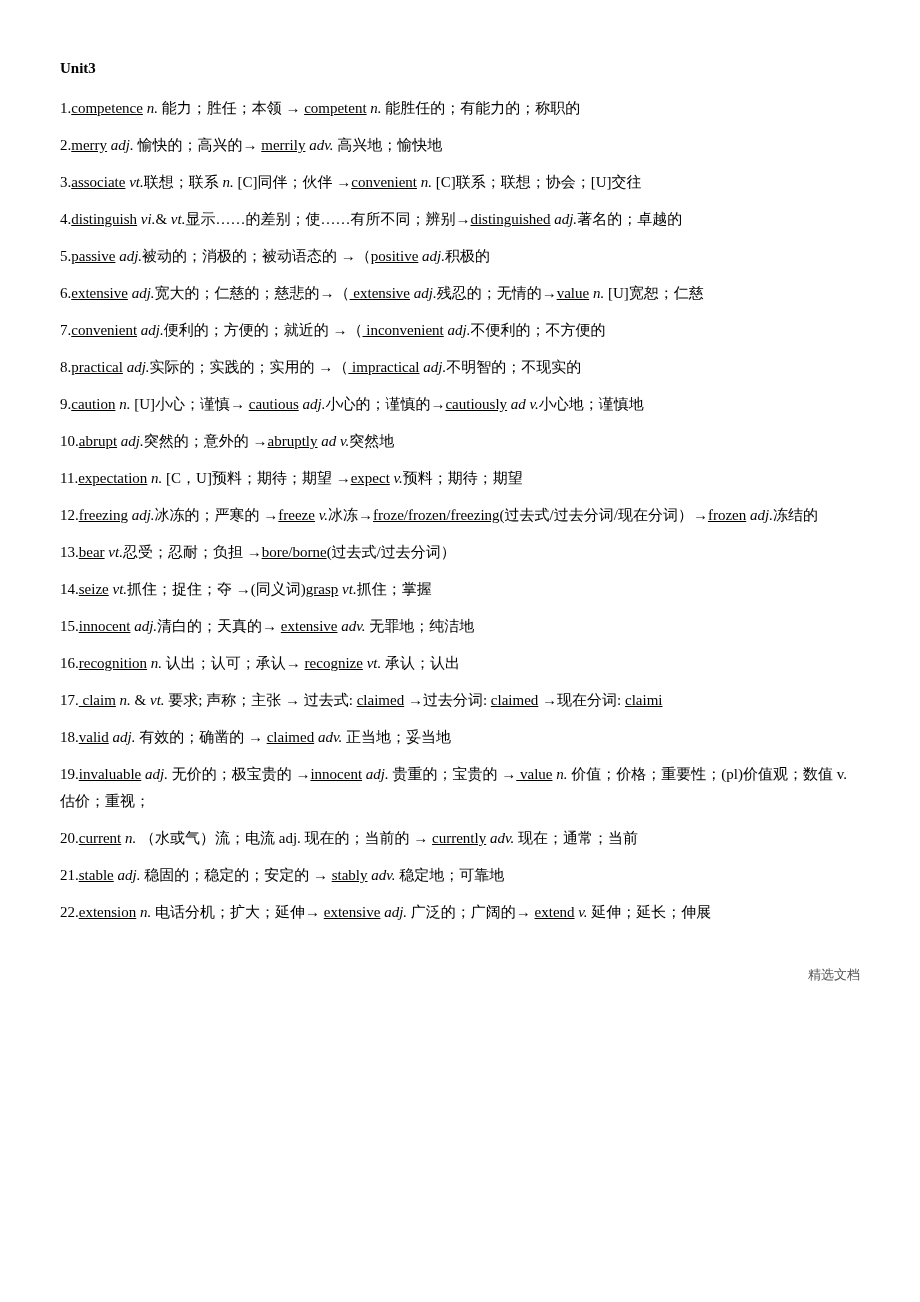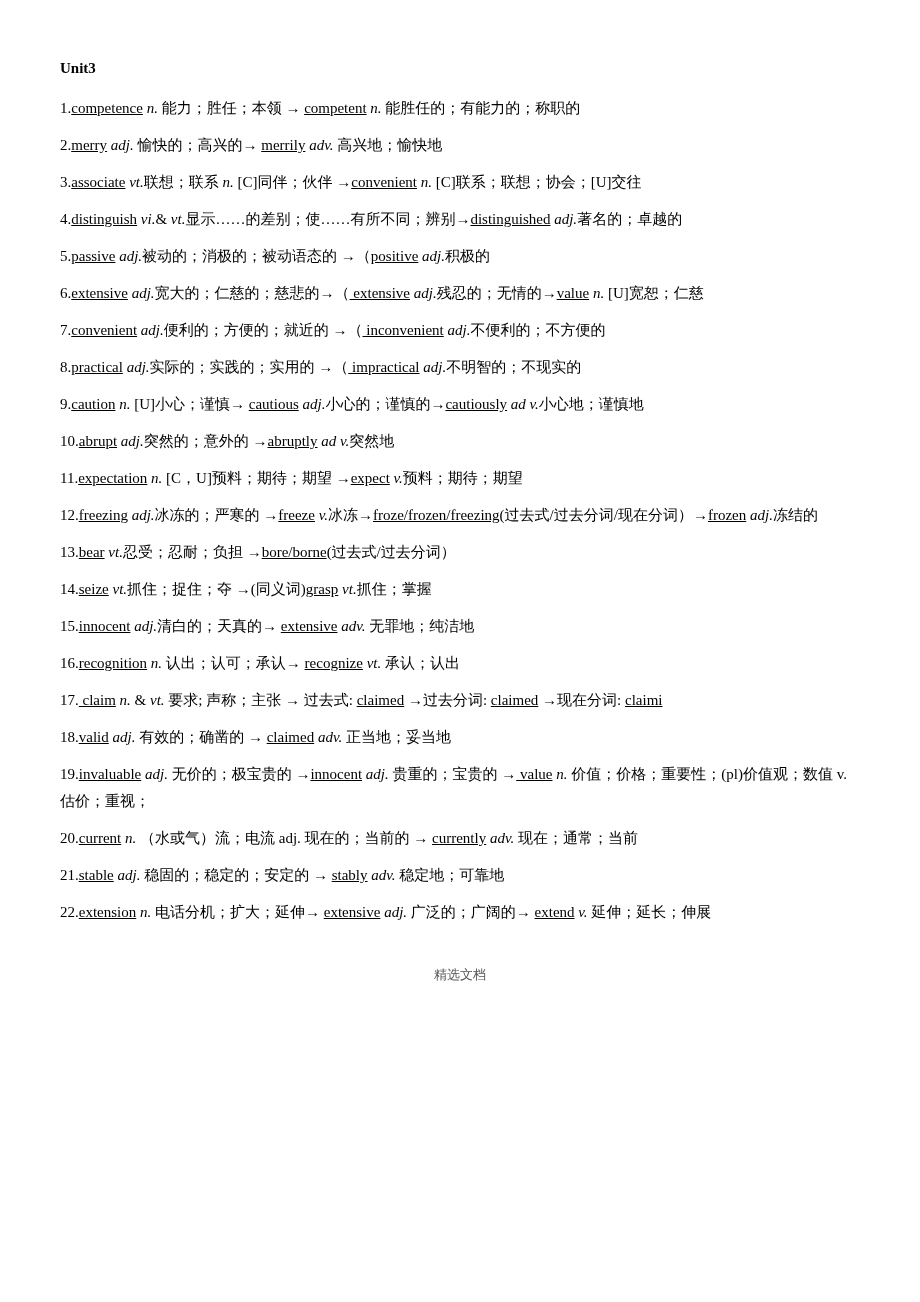--- a/index.html
+++ b/index.html
@@ -25,21 +25,21 @@
       margin-bottom: 10px;
       line-height: 1.8;
     }
     .underline {
       text-decoration: underline;
     }
     em {
       font-style: italic;
     }
     .footer {
-      text-align: center;
+      text-align: right;
       color: #555;
       font-size: 13px;
       margin-top: 40px;
     }
   </style>
 </head>
 <body>
 
 <div class="page-title">Unit3</div>
 

